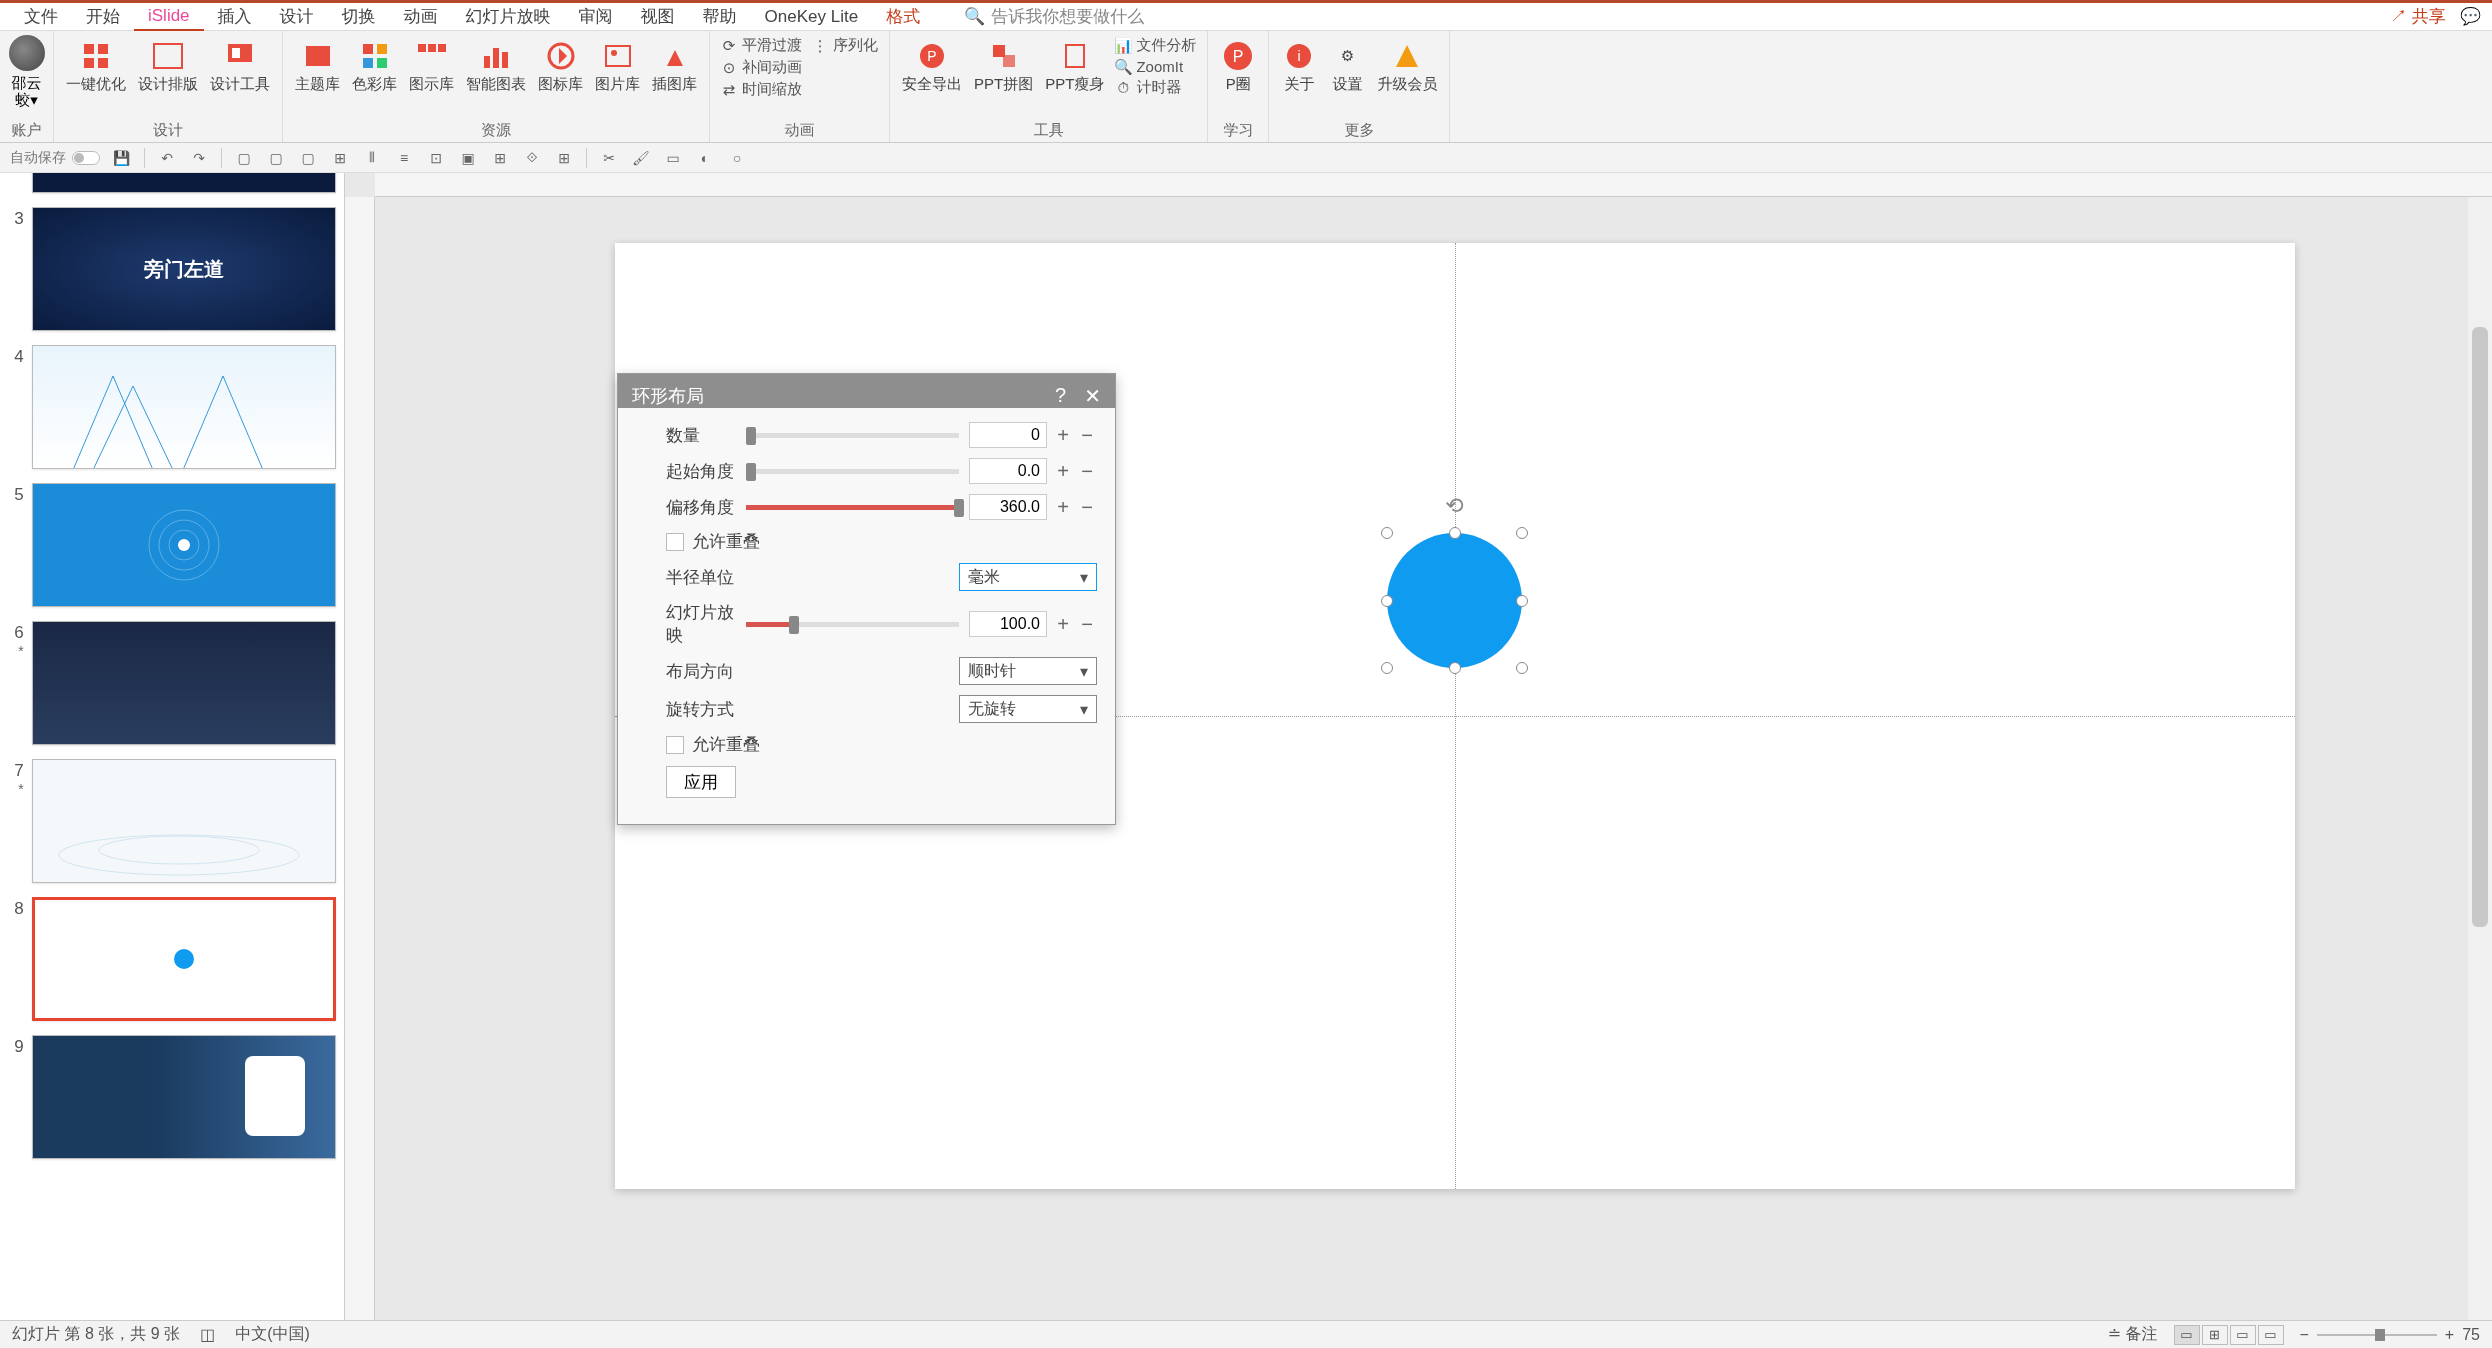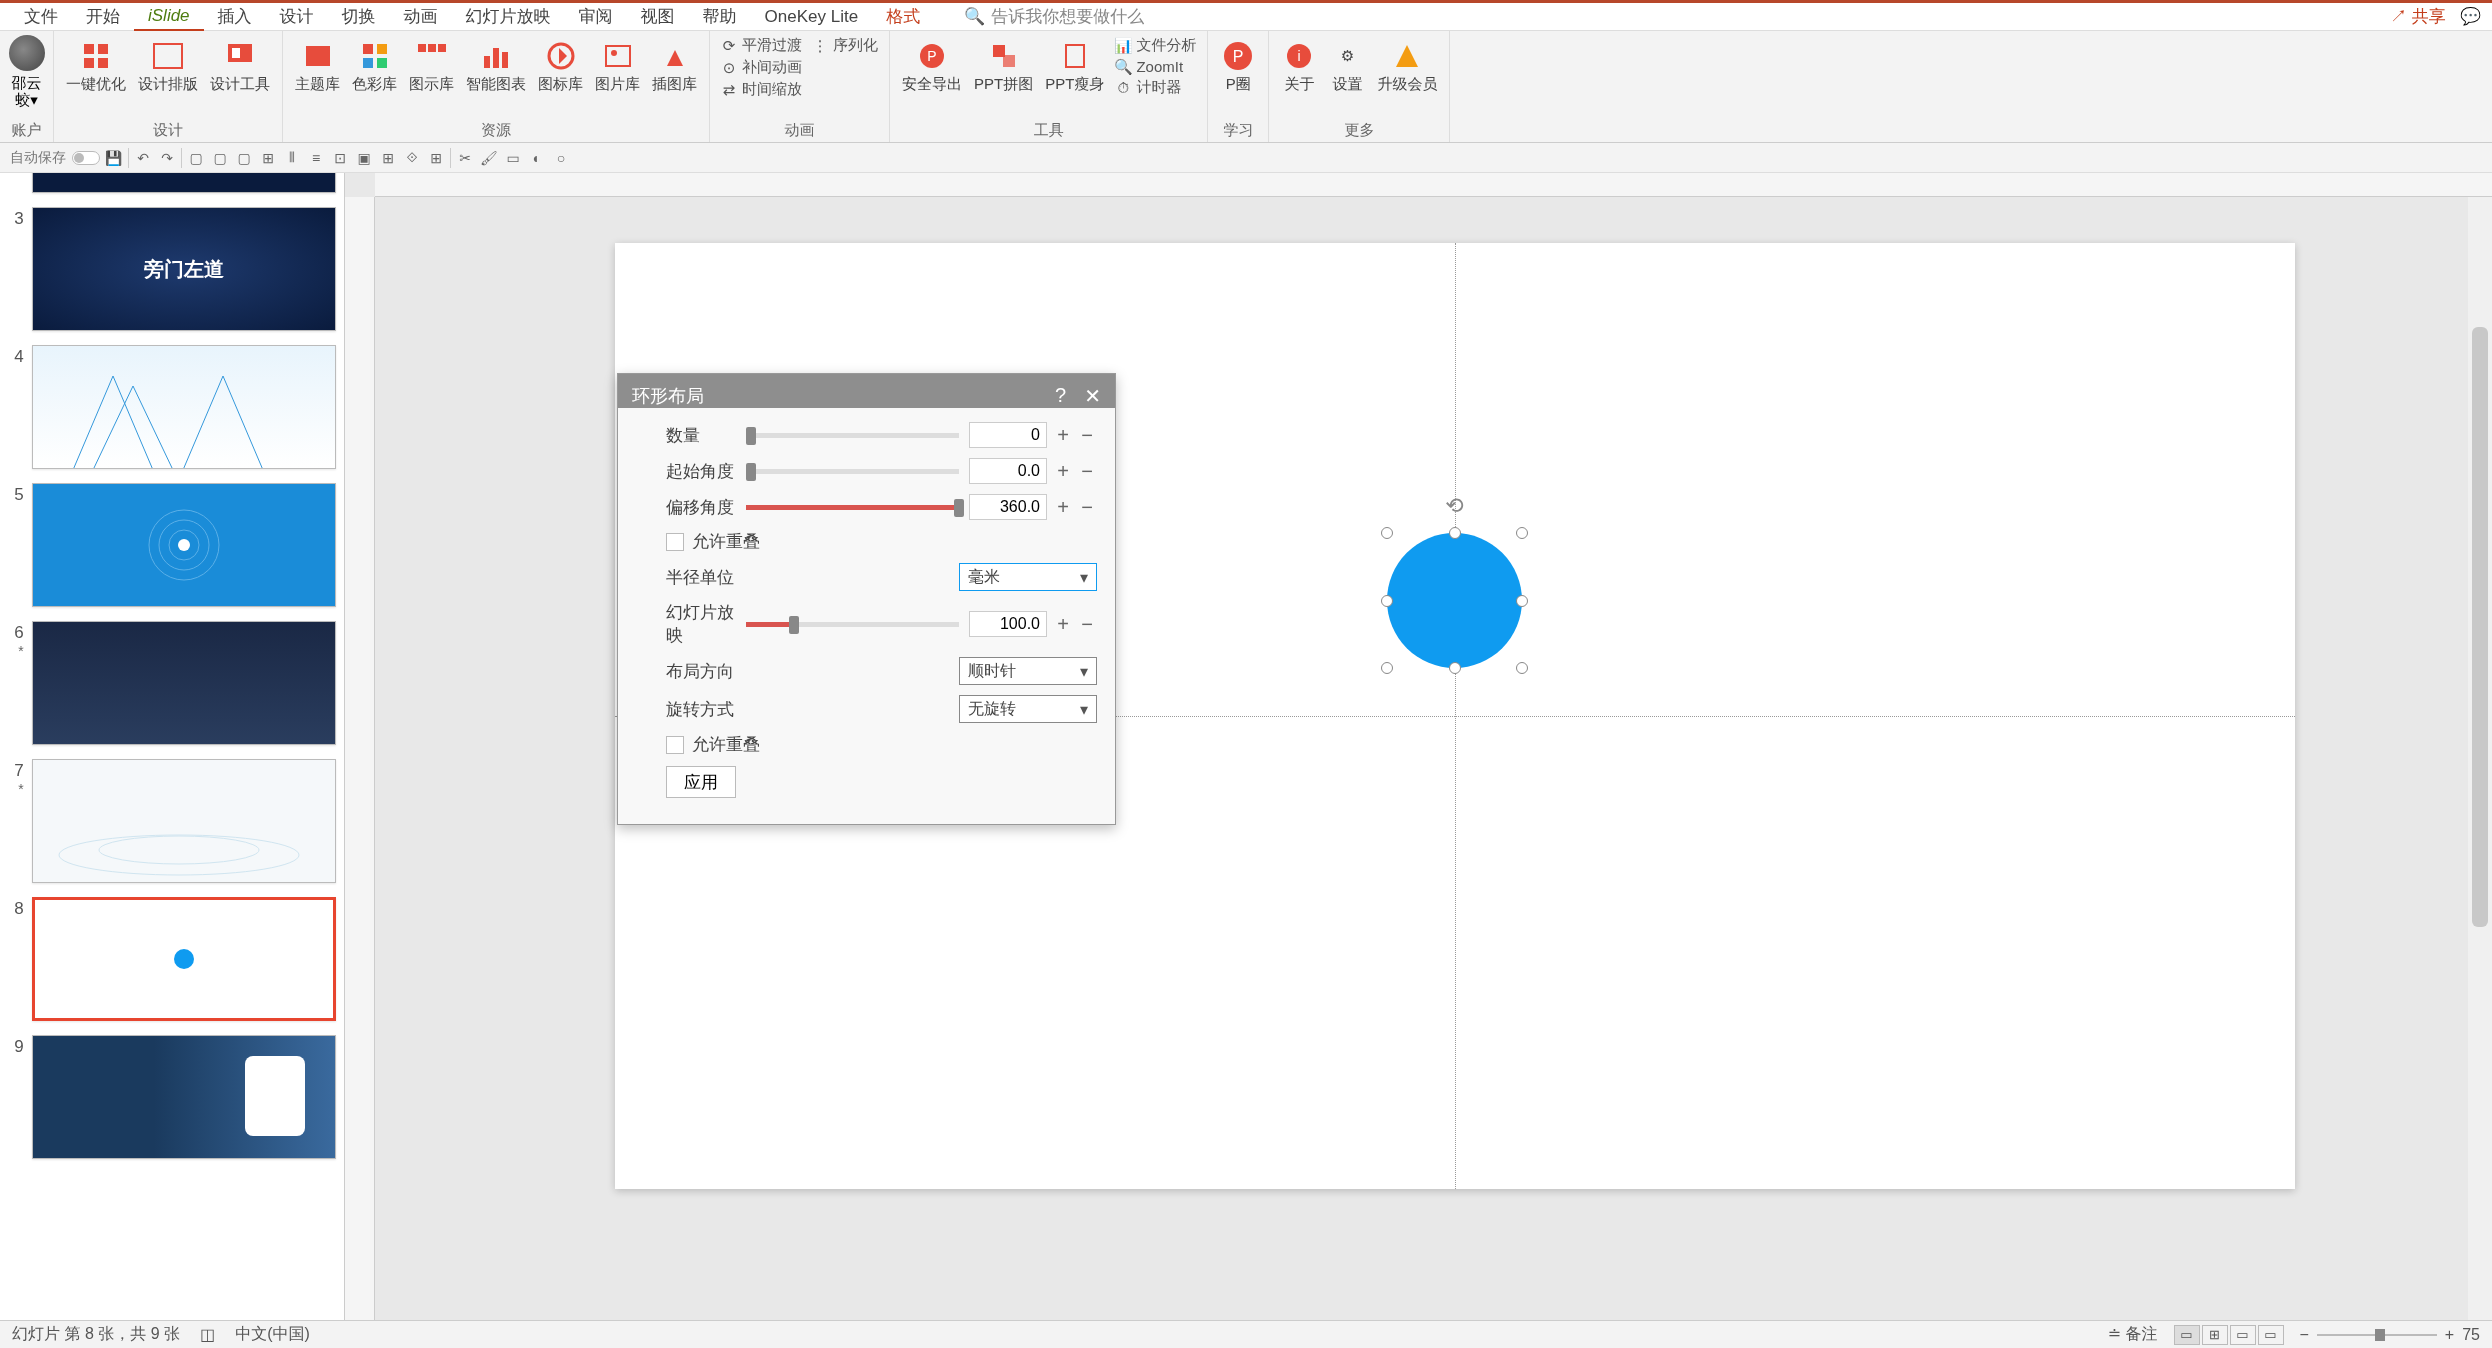--- a/index.html
+++ b/index.html
@@ -4,41 +4,41 @@
 <style>
 * { margin: 0; padding: 0; box-sizing: border-box; font-family: "Microsoft YaHei", sans-serif; }
 body { background: #f3f3f3; width: 2492px; height: 1348px; overflow: hidden; position: relative; }
 
 
 .top-red-bar { height: 3px; background: #b7472a; }
 
 
 .menu-bar { height: 28px; background: #fff; display: flex; align-items: center; padding: 0 10px; font-size: 17px; color: #444; border-bottom: 1px solid #ddd; }
 .menu-item { padding: 0 14px; height: 28px; display: flex; align-items: center; cursor: pointer; }
-.menu-item.active { color: #4d7c0f; border-bottom: 2px solid #c43e1c; font-style: italic; }
+.menu-item.active { color: #ec4899; border-bottom: 2px solid #c43e1c; }
 .menu-item.format { color: #c43e1c; }
 .tell-me { margin-left: 30px; display: flex; align-items: center; color: #888; font-size: 17px; }
 .tell-me-icon { margin-right: 6px; color: #888; }
 .share-area { margin-left: auto; display: flex; align-items: center; gap: 15px; color: #c43e1c; font-size: 17px; }
 
 
 .ribbon { height: 112px; background: #f3f3f3; display: flex; border-bottom: 1px solid #ccc; }
 .ribbon-group { border-right: 1px solid #ddd; padding: 4px 8px 2px 8px; display: flex; flex-direction: column; }
 .ribbon-group-content { display: flex; gap: 4px; flex: 1; align-items: flex-start; }
 .ribbon-group-label { font-size: 15px; color: #666; text-align: center; padding-top: 2px; }
 .ribbon-btn { display: flex; flex-direction: column; align-items: center; justify-content: flex-start; padding: 3px 4px; cursor: pointer; font-size: 15px; color: #444; min-width: 44px; }
 .ribbon-btn-icon { width: 36px; height: 36px; margin-bottom: 2px; display: flex; align-items: center; justify-content: center; }
 .ribbon-btn-label { text-align: center; line-height: 1.1; }
 .ribbon-small-list { display: flex; flex-direction: column; gap: 1px; font-size: 15px; color: #555; }
 .ribbon-small-item { display: flex; align-items: center; gap: 5px; padding: 1px 3px; cursor: pointer; }
 .ribbon-small-icon { width: 16px; height: 16px; display: inline-flex; align-items: center; justify-content: center; }
 .avatar { width: 36px; height: 36px; border-radius: 50%; background: radial-gradient(circle at 40% 40%, #888, #444); }
 
 
-.qat { height: 30px; background: #f3f3f3; border-bottom: 1px solid #ddd; display: flex; align-items: center; padding: 0 10px; gap: 4px; font-size: 14px; color: #777; }
+.qat { height: 30px; background: #f3f3f3; border-bottom: 1px solid #ddd; display: flex; align-items: center; padding: 0 10px; gap: 12px; font-size: 14px; color: #777; }
 .qat-autosave { display: flex; align-items: center; gap: 6px; }
 .qat-switch { width: 28px; height: 14px; border: 1px solid #bbb; border-radius: 7px; position: relative; background: #fff; }
 .qat-switch::after { content: ''; width: 10px; height: 10px; border-radius: 50%; background: #bbb; position: absolute; left: 1px; top: 1px; }
 .qat-icon { width: 20px; height: 20px; display: inline-flex; align-items: center; justify-content: center; color: #666; cursor: pointer; }
 .qat-sep { width: 1px; height: 20px; background: #ccc; }
 
 
 .main-area { display: flex; height: calc(1348px - 3px - 28px - 112px - 30px - 28px); }
 .slide-panel { width: 345px; background: #fff; border-right: 1px solid #ccc; overflow-y: auto; padding: 6px 8px; }
 .slide-thumb-wrap { display: flex; gap: 8px; margin-bottom: 14px; }

